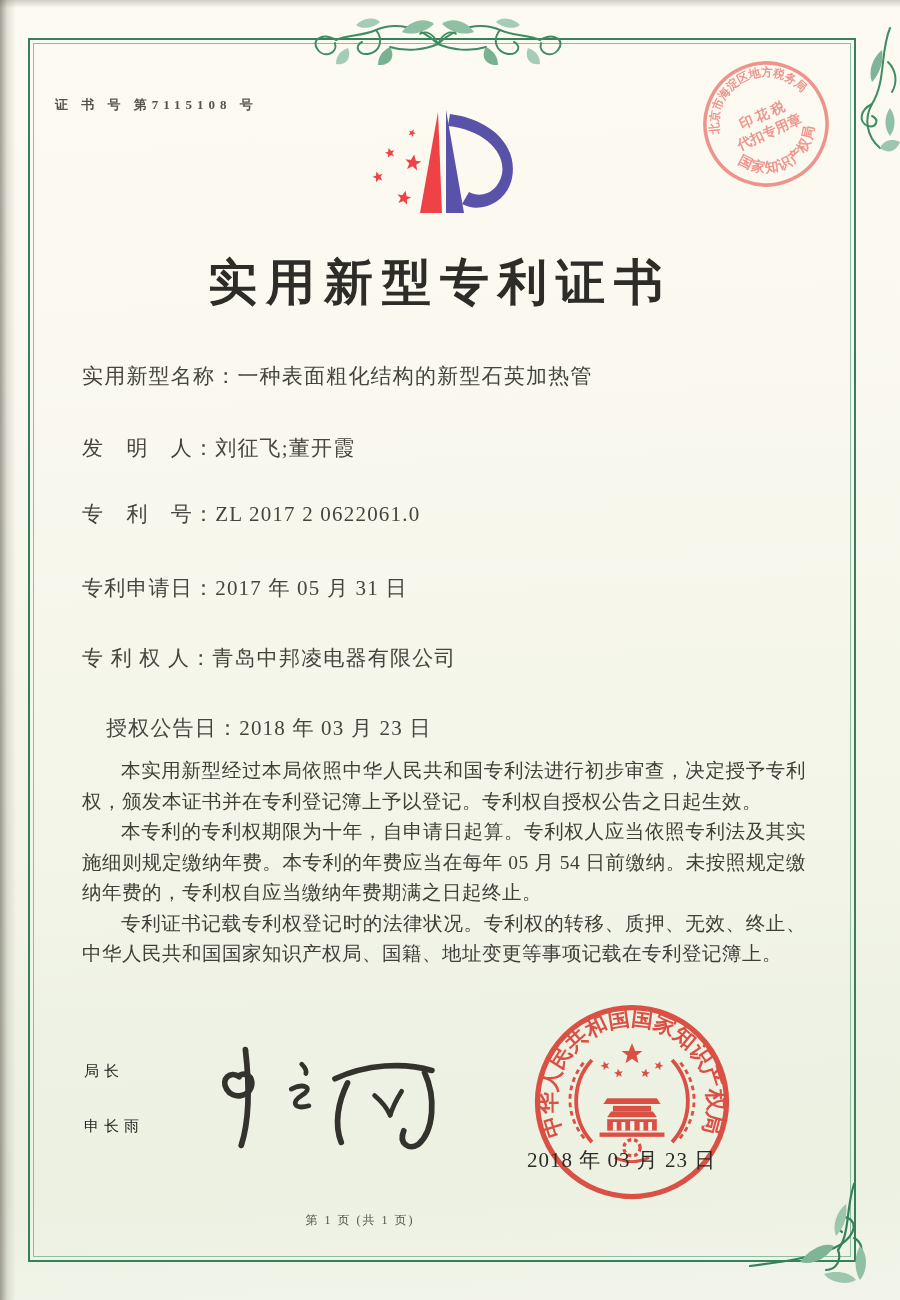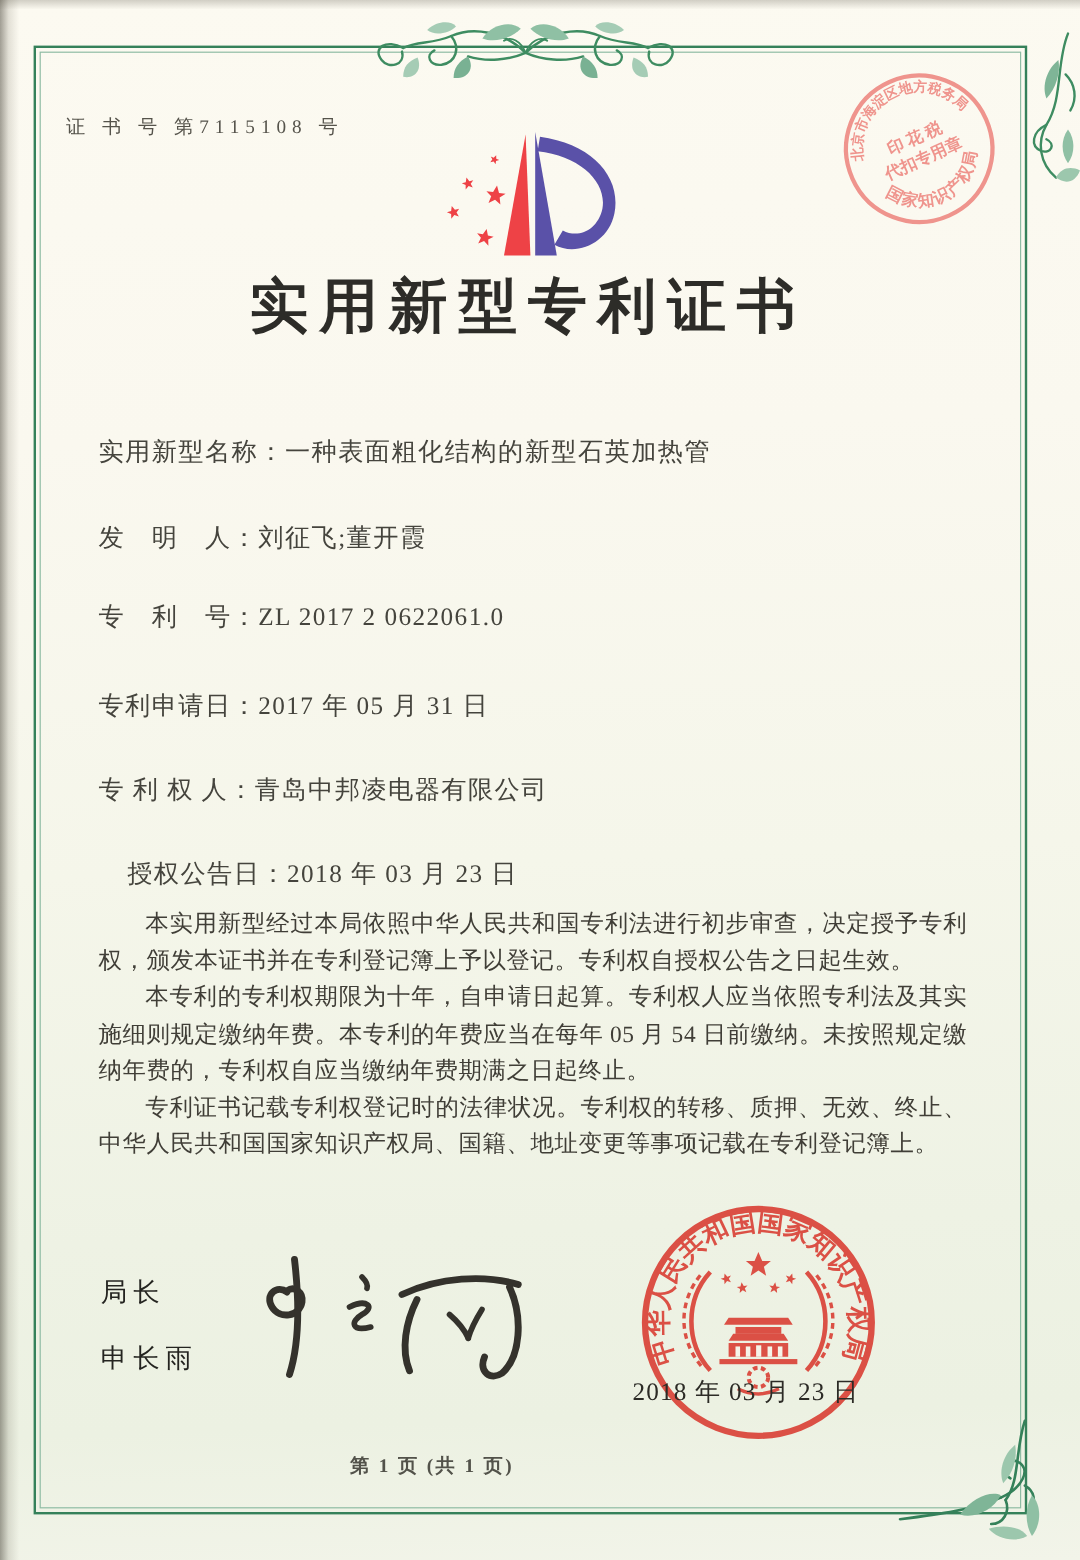--- a/index.html
+++ b/index.html
@@ -19,45 +19,45 @@
   .frame {
     position:absolute; left:28px; top:38px; width:824px; height:1220px;
     border:2.5px solid #35815a;
   }
   .frame-inner {
     position:absolute; left:3px; top:3px; right:3px; bottom:3px;
     border:1px solid #8fbca4;
   }
   .abs { position:absolute; }
   .cert-number {
-    left:55px; top:96px; font-size:16px; letter-spacing:5px; color:#55534b;
+    left:55px; top:96px; font-size:13px; letter-spacing:5px; color:#55534b;font-weight:bold;
   }
   .title {
-    left:28px; top:223px; width:824px; text-align:center;
+    left:28px; top:250px; width:824px; text-align:center;
     font-size:49px; font-weight:600; letter-spacing:9px; color:#2d2c28;
   }
   .field {
     left:82px; font-size:21px; letter-spacing:1.2px; color:#45443d; white-space:nowrap;
   }
   .paras {
     left:82px; top:756px; width:724px; font-size:19.5px; line-height:30.5px;
     color:#403e37; text-align:justify; letter-spacing:.5px;
   }
   .paras p { margin:0; text-indent:2em; }
   .signer {
-    left:84px; font-family:"Liberation Sans", sans-serif; font-size:22px;
+    left:84px; font-family:"Liberation Sans", sans-serif; font-size:15px;
     letter-spacing:5px; color:#242420; font-weight:500;
   }
   .issue-date {
     left:527px; top:1146px; font-size:21px; letter-spacing:1px; color:#2c2b26;
     white-space:nowrap; z-index:6;font-family:Liberation Serif, serif;
   }
   .footer {
     left:28px; top:1212px; width:664px; text-align:center;
-    font-size:16px; letter-spacing:2px; color:#52524a;font-weight:bold;
+    font-size:12px; letter-spacing:2px; color:#52524a;
   }
   .seal-wrap { left:527px; top:997px; width:210px; height:210px; z-index:5; opacity:.92; }
   .stamp-wrap { left:700px; top:58px; width:132px; height:132px; transform:rotate(-24deg); opacity:.85; }
   svg text { font-family:"Liberation Serif", serif; }
 </style>
 </head>
 <body>
 
 <div class="page">
 

